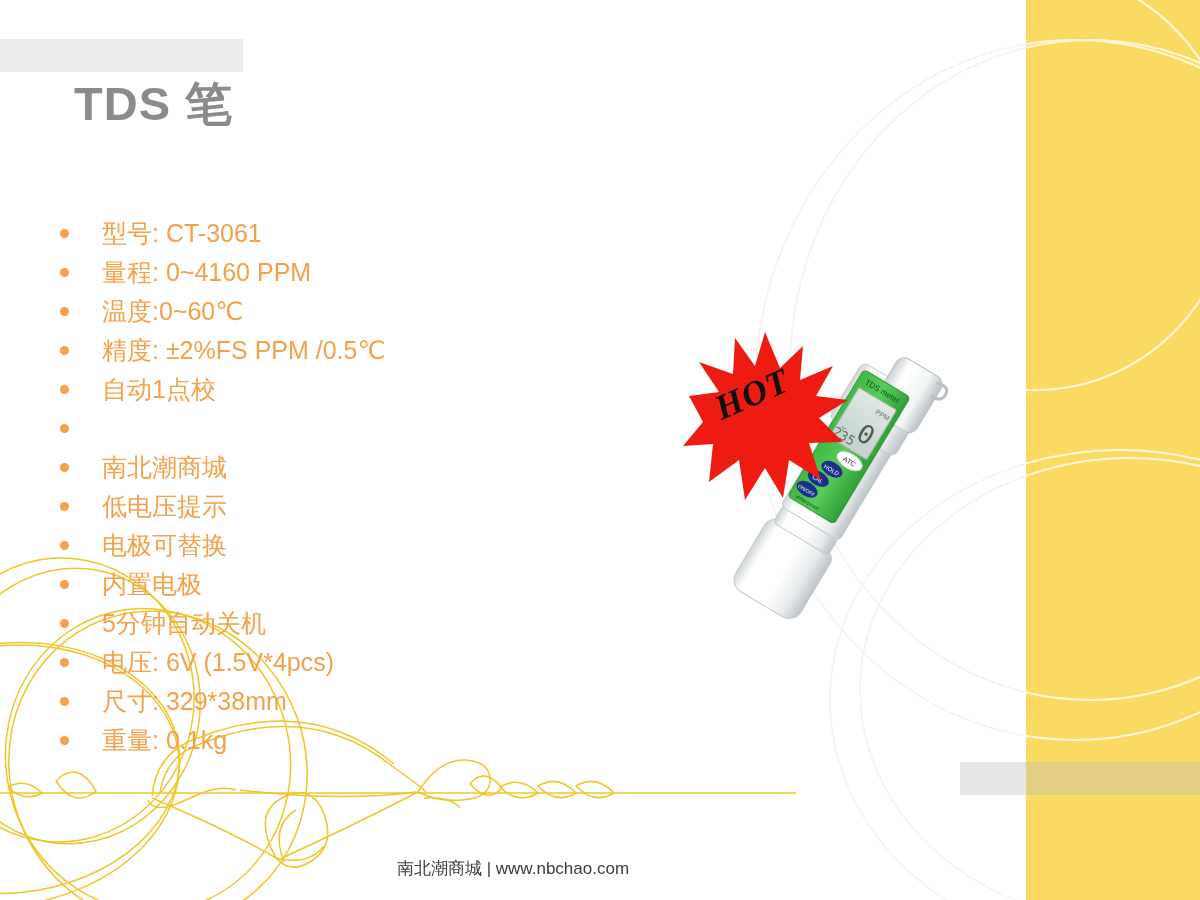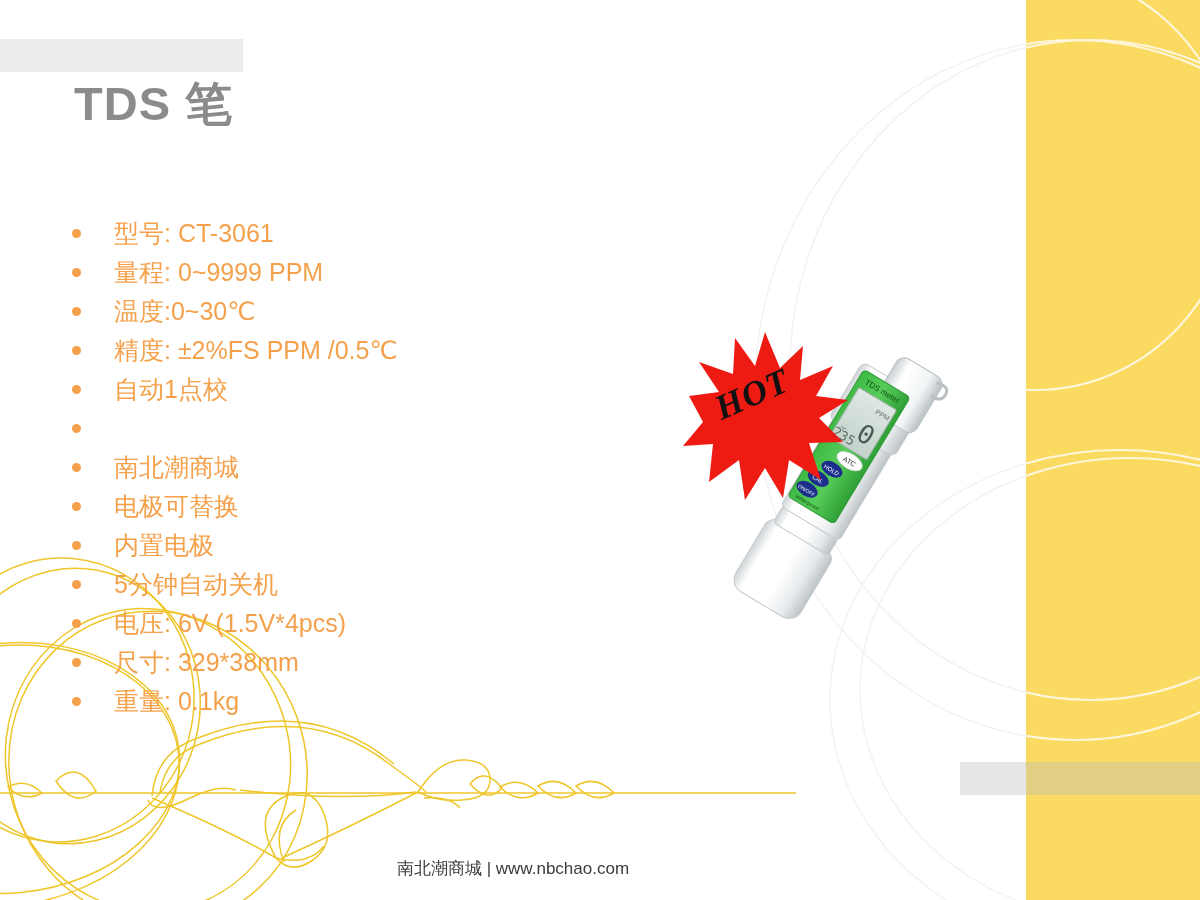--- a/index.html
+++ b/index.html
@@ -38,21 +38,21 @@
 
   
   .title{
     position:absolute;left:74px;top:78px;
     font-size:47px;font-weight:bold;color:#8b8b8b;
     letter-spacing:1px;line-height:1.1;white-space:nowrap;
   }
 
   
   .bullets{
-    position:absolute;left:62px;top:214px;width:640px;
+    position:absolute;left:50px;top:214px;width:640px;
   }
   .bullet-row{
     position:relative;height:39px;line-height:39px;
     display:flex;align-items:center;
   }
   .bullet-dot{
     width:9px;height:9px;border-radius:50%;
     background:#F5A04A;flex:0 0 auto;margin-left:10px;
   }
   .bullet-text{
@@ -152,40 +152,44 @@
 
   <div class="title">TDS 笔</div>
 
   <div class="bullets">
     <div class="bullet-row">
       <span class="bullet-dot"></span>
       <span class="bullet-text">型号: CT-3061</span>
     </div>
     <div class="bullet-row">
       <span class="bullet-dot"></span>
-      <span class="bullet-text">量程: 0~9999 PPM</span>
-    </div>
-    <div class="bullet-row">
-      <span class="bullet-dot"></span>
-      <span class="bullet-text">温度:0~30℃</span>
+      <span class="bullet-text">量程: 0~4160 PPM</span>
+    </div>
+    <div class="bullet-row">
+      <span class="bullet-dot"></span>
+      <span class="bullet-text">温度:0~60℃</span>
     </div>
     <div class="bullet-row">
       <span class="bullet-dot"></span>
       <span class="bullet-text">精度: ±2%FS PPM /0.5℃</span>
     </div>
     <div class="bullet-row">
       <span class="bullet-dot"></span>
       <span class="bullet-text">自动1点校</span>
     </div>
     <div class="bullet-row">
       <span class="bullet-dot"></span>
     </div>
     <div class="bullet-row">
       <span class="bullet-dot"></span>
       <span class="bullet-text">南北潮商城</span>
+    </div>
+    <div class="bullet-row">
+      <span class="bullet-dot"></span>
+      <span class="bullet-text">低电压提示</span>
     </div>
     <div class="bullet-row">
       <span class="bullet-dot"></span>
       <span class="bullet-text">电极可替换</span>
     </div>
     <div class="bullet-row">
       <span class="bullet-dot"></span>
       <span class="bullet-text">内置电极</span>
     </div>
     <div class="bullet-row">

